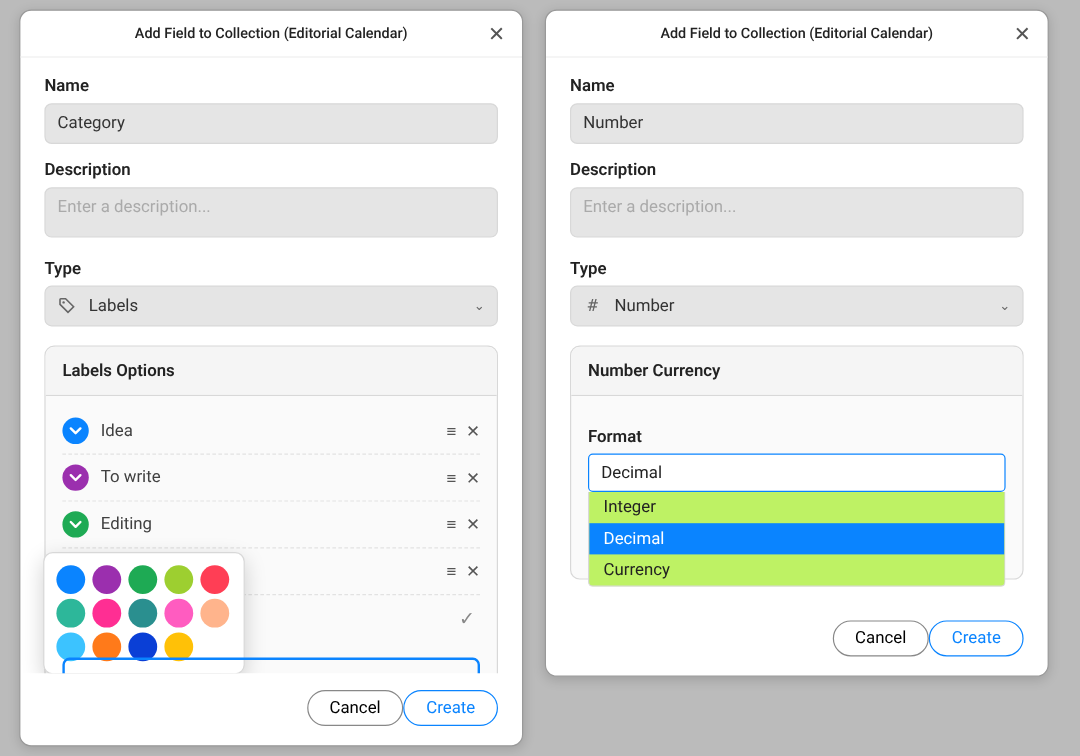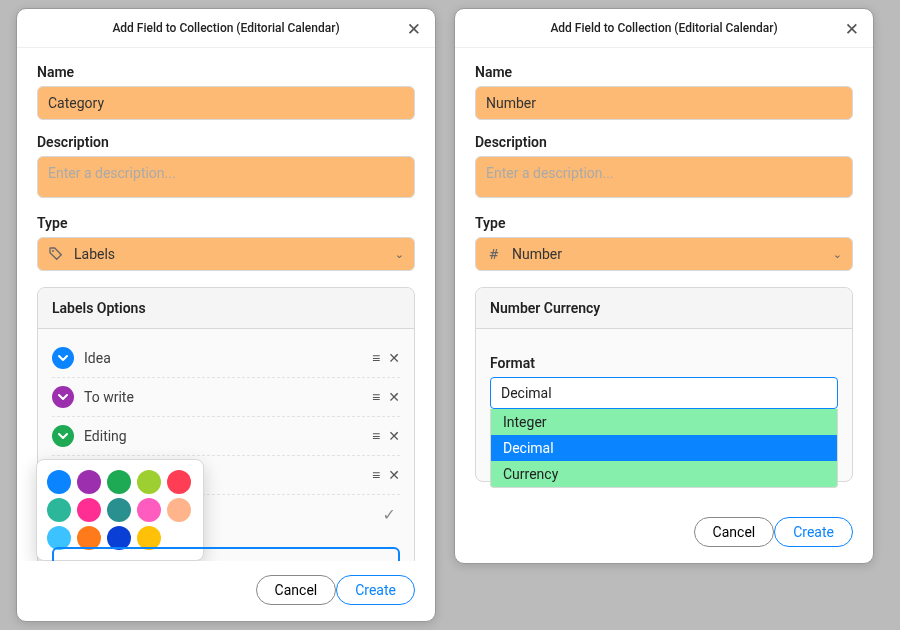--- a/index.html
+++ b/index.html
@@ -17,21 +17,21 @@
   .frame{position:absolute;background:var(--panel);border:1px solid #999;border-radius:10px;box-shadow:0 2px 10px rgba(0,0,0,.15);display:flex;flex-direction:column;}
   .frame.left{left:16px;top:8px;width:420px;height:614px;}
   .frame.right{left:454px;top:8px;width:420px;height:556px;}
   .hdr{display:flex;align-items:center;justify-content:center;padding:12px 40px 12px 40px;border-bottom:1px solid #eee;position:relative;}
   .hdr .ttl{font-size:12px;font-weight:500;}
   .hdr .close{position:absolute;right:14px;top:12px;cursor:pointer;font-size:17px;line-height:1;color:#555;}
   .body{padding:14px 20px 0;flex:1;overflow:hidden;position:relative;}
   .lbl{font-weight:600;margin-top:2px;margin-bottom:6px;}
   .lbl.sp{margin-top:14px;}
   input.text, .fake-select, textarea.text{
-    width:100%;border:1px solid var(--border);border-radius:6px;padding:8px 10px;font-size:14px;color:#333;outline:none;background:#fdba74;
+    width:100%;border:1px solid var(--border);border-radius:6px;padding:8px 10px;font-size:14px;color:#333;outline:none;background:#e5e5e5;
   }
   textarea.text{height:42px;resize:none;}
   input.text::placeholder, textarea.text::placeholder{color:#aaa;}
   .fake-select{display:flex;align-items:center;gap:10px;position:relative;cursor:pointer;}
   .fake-select .chev{position:absolute;right:10px;top:50%;transform:translateY(-50%);color:#666;font-size:11px;}
   .options-card{margin-top:16px;border:1px solid var(--border);border-radius:8px;background:#fafafa;}
   .options-card .card-hdr{padding:12px 14px;border-bottom:1px solid var(--border);font-weight:600;background:#f5f5f5;border-radius:8px 8px 0 0;}
   .options-card .card-body{padding:10px 14px 14px;}
   .lab-row{display:flex;align-items:center;gap:10px;padding:8px 0;border-bottom:1px dashed #e2e2e2;}
   .lab-row:last-child{border-bottom:none;}
@@ -41,21 +41,21 @@
   .lab-actions{display:flex;gap:10px;color:#555;}
   .lab-actions span{cursor:pointer;}
   .selrow{margin-top:14px;}
   .sel-open{border:2px solid var(--accent);border-radius:6px;padding:8px 10px;position:relative;color:#555;cursor:pointer;}
   .swatches{position:absolute;background:#fff;border:1px solid var(--border);border-radius:8px;padding:10px;box-shadow:0 6px 18px rgba(0,0,0,.18);display:grid;grid-template-columns:repeat(5,26px);gap:4px;}
   .sw{width:24px;height:24px;border-radius:50%;cursor:pointer;}
   .ftr{display:flex;justify-content:flex-end;padding:14px 20px 16px;}
   .btn{border:1.5px solid #888;border-radius:18px;padding:6px 18px;background:#fff;cursor:pointer;font-size:14px;}
   .btn.primary{border-color:var(--accent);color:var(--accent);}
   .drop{position:relative;}
-  .drop-list{position:absolute;left:0;right:0;top:100%;background:#86efac;border:1px solid var(--border);border-top:none;border-radius:0 0 4px 4px;overflow:hidden;z-index:5;}
+  .drop-list{position:absolute;left:0;right:0;top:100%;background:#bef264;border:1px solid var(--border);border-top:none;border-radius:0 0 4px 4px;overflow:hidden;z-index:5;}
   .drop-list .opt{padding:5px 12px;cursor:pointer;}
   .drop-list .opt.sel{background:var(--accent);color:#fff;}
   .drop .drop-input{border:1.5px solid var(--accent);border-radius:4px;padding:7px 10px;background:#fff;cursor:pointer;}
   .hash{font-family:monospace;color:#666;width:16px;text-align:center;}
   .tagico{width:16px;height:16px;flex:none;}
   .drag-ico{letter-spacing:-2px;}
   .checkmark{color:#888;font-size:16px;padding-right:4px;}
 </style>
 </head>
 <body>

